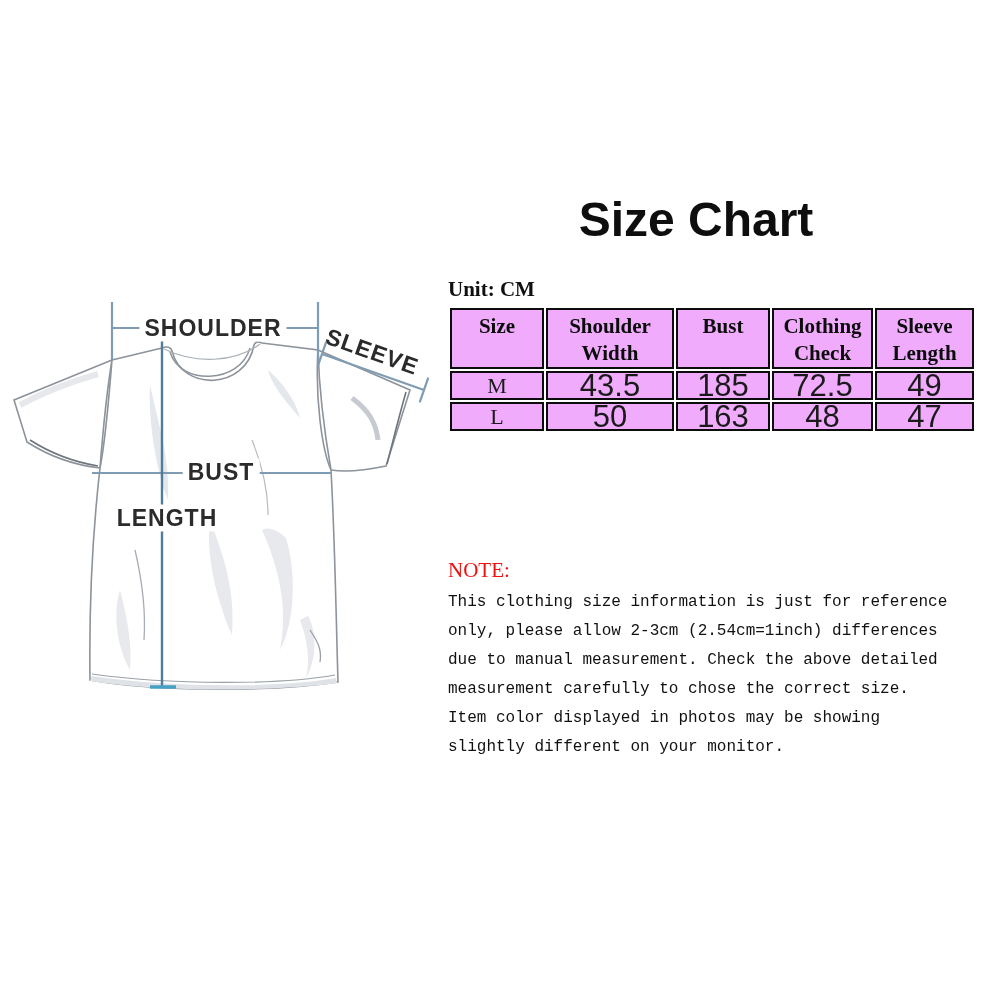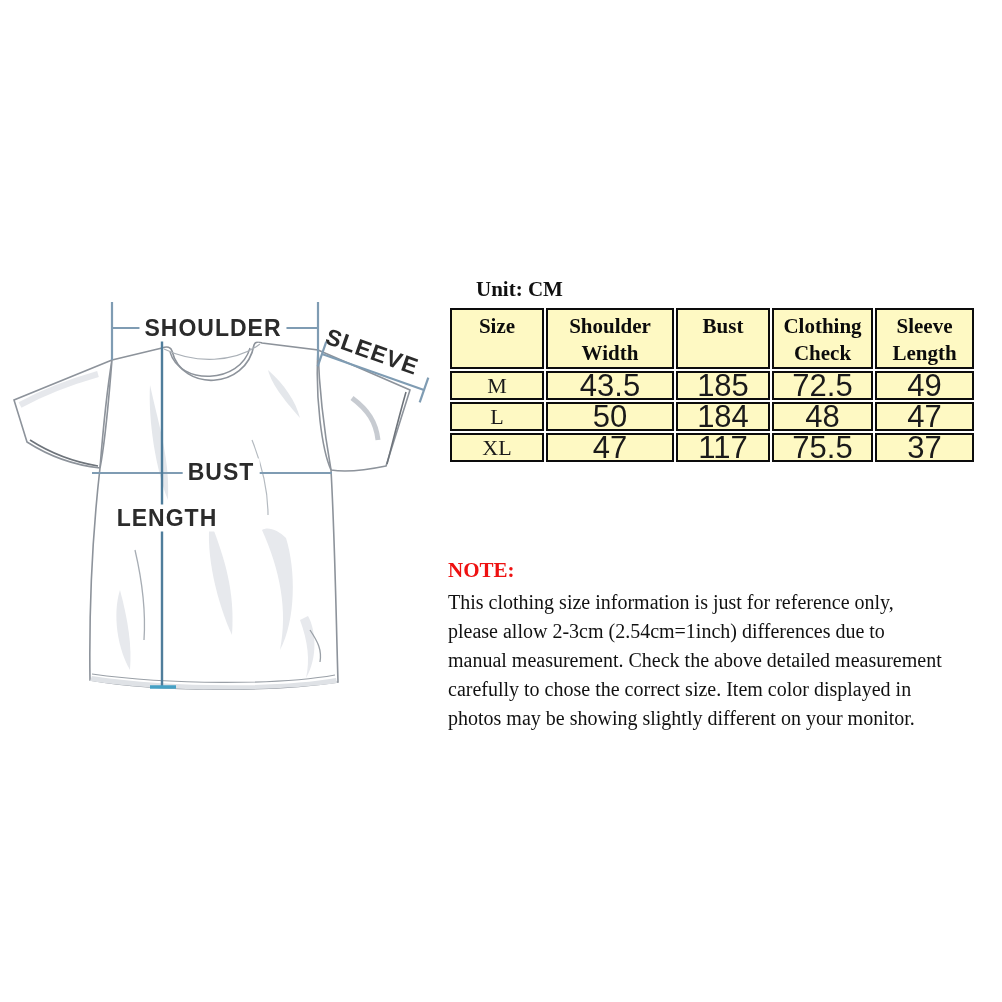--- a/index.html
+++ b/index.html
@@ -21,57 +21,58 @@
     font-weight:bold;font-size:23px;color:#2b2b2b;letter-spacing:1px;
     background:#ffffff;padding:0 5px;white-space:nowrap;
   }
   .dim-label.rotated{
     background:transparent;
     transform:translate(-50%,-50%) rotate(19.5deg);
   }
   
   #unit-label{
     position:absolute;left:448px;top:277px;
-    font-family:"Liberation Serif",serif;font-weight:bold;font-size:21px;color:#101010;margin-left:28px;
+    font-family:"Liberation Serif",serif;font-weight:bold;font-size:21px;color:#101010;
   }
   #size-table{
     position:absolute;left:448px;top:306px;width:528px;
     border-collapse:separate;border-spacing:2px;table-layout:fixed;
   }
   #size-table th,#size-table td{
     border:2px solid #0c0c0c;box-sizing:border-box;
-    text-align:center;background:#fef9c3;padding:0;
+    text-align:center;background:#f0abfc;padding:0;
   }
   #size-table th{
     font-family:"Liberation Serif",serif;font-weight:bold;font-size:21px;
     line-height:27px;height:60px;vertical-align:top;padding-top:3px;
     white-space:pre-line;color:#0c0c0c;
   }
   #size-table td{
     height:29px;vertical-align:middle;color:#1a1a1a;
     font-family:"Liberation Sans",sans-serif;font-size:31px;line-height:25px;
   }
   #size-table td.size-col{
     font-family:"Liberation Serif",serif;font-size:22px;
   }
   
   #note-label{
     position:absolute;left:448px;top:558px;
-    font-family:"Liberation Serif",serif;font-weight:bold;font-size:21px;
+    font-family:"Liberation Serif",serif;font-weight:normal;font-size:21px;
   }
   #note-text{
     position:absolute;left:448px;top:588px;width:500px;
-    font-family:Liberation Serif, serif;font-size:20px;line-height:29px;color:#111111;
+    font-family:Liberation Mono, monospace;font-size:16px;line-height:29px;color:#111111;
   }
 </style>
 </head>
 <body>
 
 <div id="canvas">
 
+  <div id="title">Size Chart</div>
 
   <div id="diagram">
     <svg width="450" height="420" viewBox="0 0 450 420">
 
       <path d="M112,70 L14,110 L27,152 C55,170 82,176 100,178 C103,140 107,100 112,70 Z" fill="#ffffff" stroke="#8d939b" stroke-width="1.6"></path>
       <path d="M20,115 C40,104 70,92 98,84" fill="none" stroke="#e3e6ea" stroke-width="6" opacity="0.9"></path>
       <path d="M30,150 C55,166 80,173 98,176" fill="none" stroke="#6e747b" stroke-width="1.6"></path>
 
       <path d="M318,60 L410,100 L386,176 C362,181 344,182 331,180 C324,140 319,95 318,60 Z" fill="#ffffff" stroke="#8d939b" stroke-width="1.6"></path>
       <path d="M352,108 C368,120 376,132 378,150" fill="none" stroke="#b9bec5" stroke-width="5" opacity="0.8"></path>
@@ -146,30 +147,23 @@
       <tr>
         <td class="size-col">M</td>
         <td>43.5</td>
         <td>185</td>
         <td>72.5</td>
         <td>49</td>
       </tr>
       <tr>
         <td class="size-col">L</td>
         <td>50</td>
-        <td>184</td>
+        <td>163</td>
         <td>48</td>
         <td>47</td>
-      </tr>
-      <tr>
-        <td class="size-col">XL</td>
-        <td>47</td>
-        <td>117</td>
-        <td>75.5</td>
-        <td>37</td>
       </tr>
     </tbody>
   </table>
 
   <div id="note-label" style="color: rgb(238, 17, 17);">NOTE:</div>
   <div id="note-text">This clothing size information is just for reference only, please allow 2-3cm (2.54cm=1inch) differences due to manual measurement. Check the above detailed measurement carefully to chose the correct size. Item color displayed in photos may be showing slightly different on your monitor.</div>
 
 </div>
 
 </body></html>

